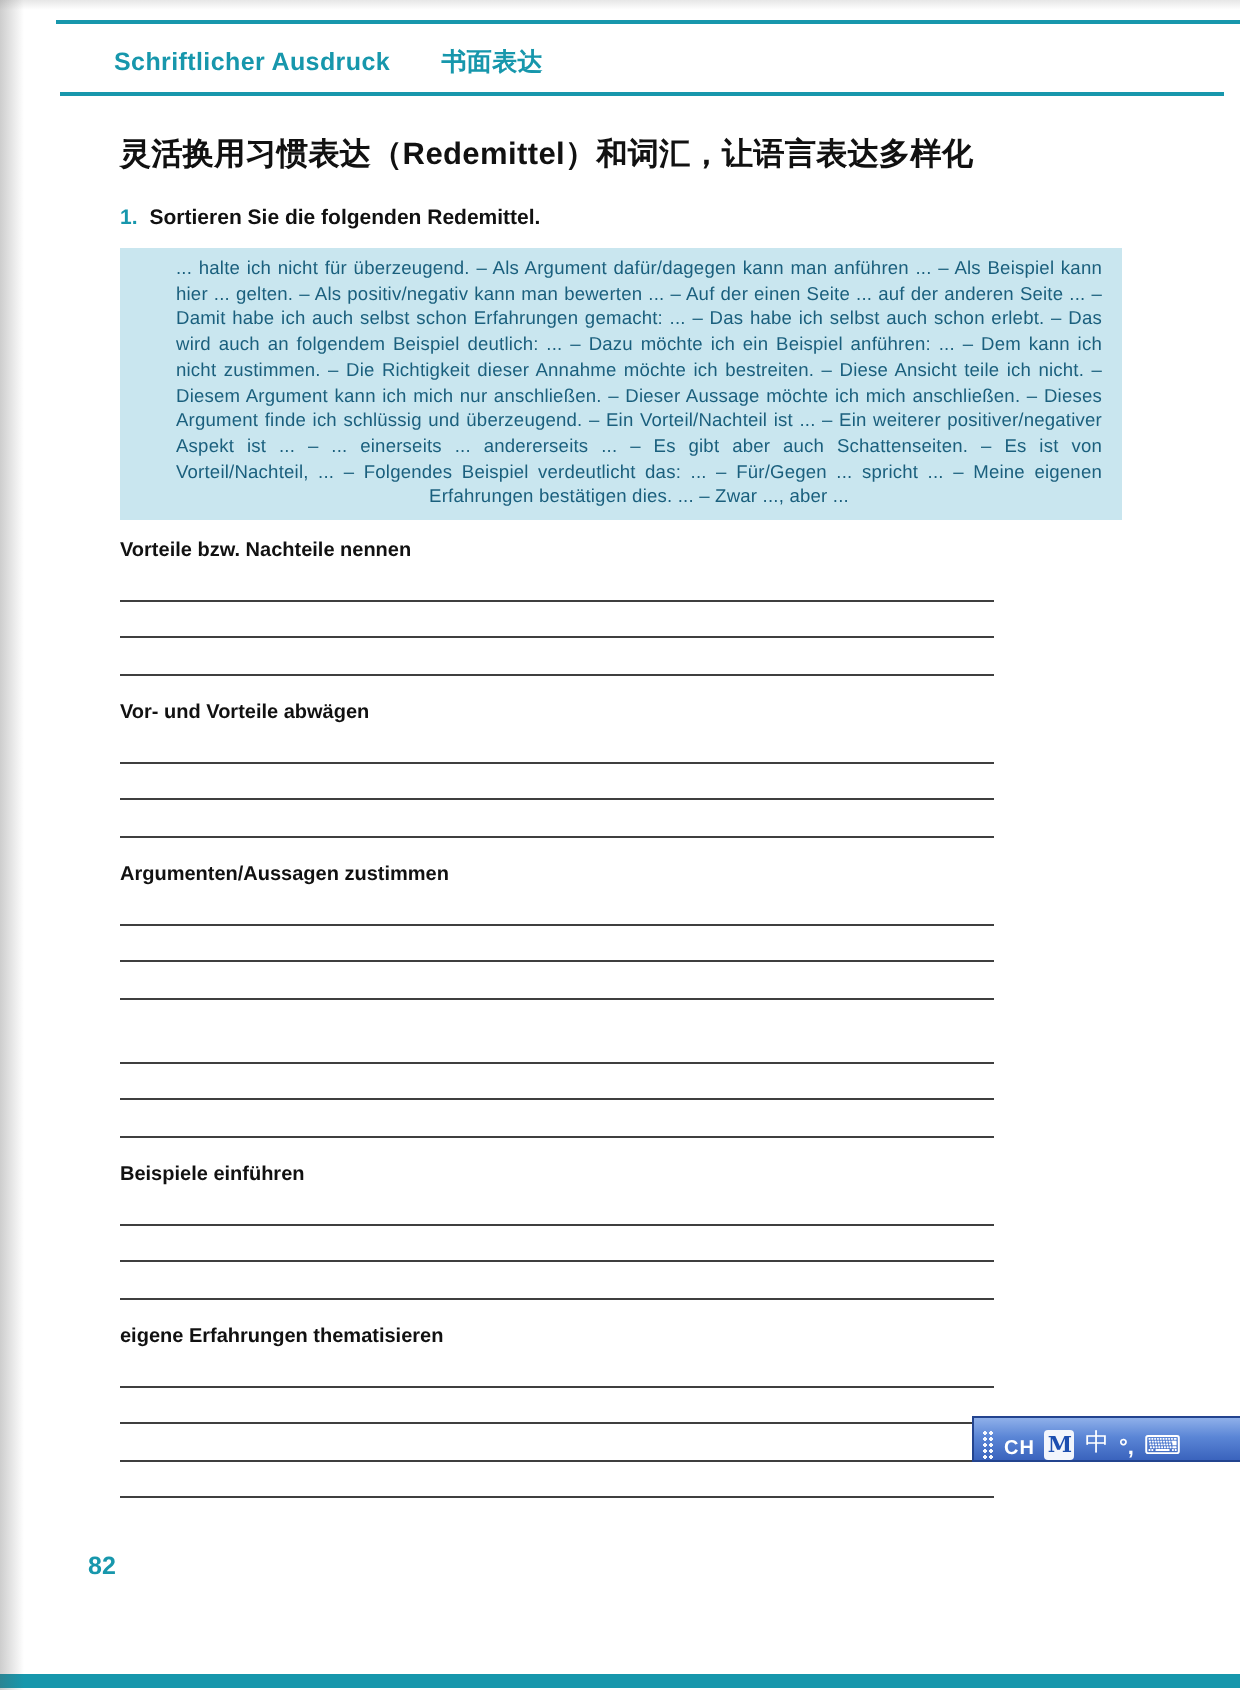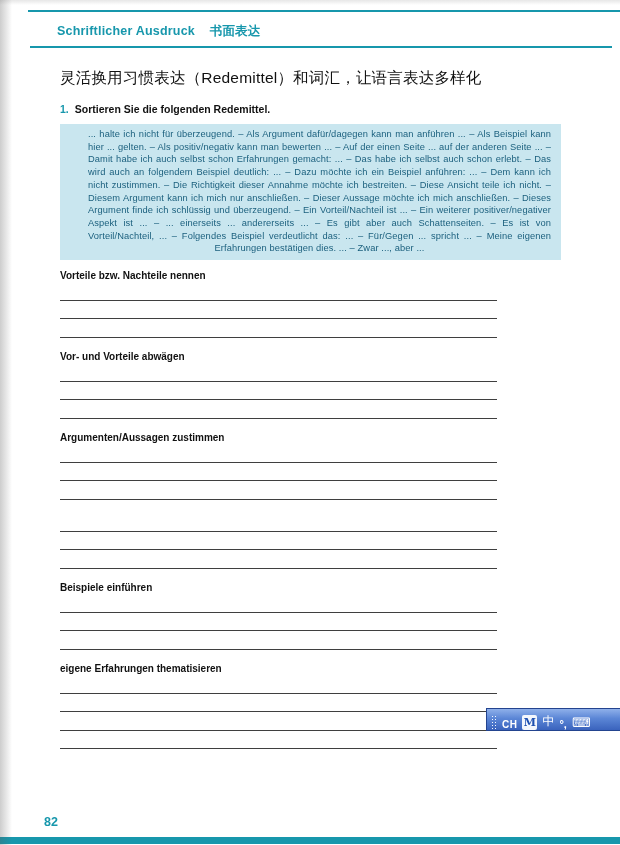--- a/index.html
+++ b/index.html
@@ -35,32 +35,32 @@
   
   .top-rule {
     position: absolute; top: 10px; left: 28px; right: 0; height: 2px;
     background: var(--accent);
   }
   .running-head {
     position: absolute; top: 23px; left: 57px;
     color: var(--accent); font-size: 12.5px; letter-spacing: .2px;
   }
   .running-head .rh-de { font-weight: bold; }
-  .running-head .rh-zh { font-weight: bold; margin-left: 11px; }
+  .running-head .rh-zh { font-weight: bold; margin-left: 22px; }
   .head-rule {
     position: absolute; top: 46px; left: 30px; width: 582px; height: 2px;
     background: var(--accent);
   }
 
   
   .content {
     position: absolute; top: 68px; left: 60px; width: 501px;
   }
   .lesson-title {
-    font-size: 15.5px; font-weight: normal; color: #111;
+    font-size: 15.5px; font-weight: bold; color: #111;
     line-height: 20px; margin-bottom: 15px; letter-spacing: .2px;
   }
   .exercise-line {
     font-size: 10.5px; font-weight: bold; color: #111;
     line-height: 13px; margin-bottom: 8px;
   }
   .exercise-line .ex-num { color: var(--accent); margin-right: 6px; }
 
   .redemittel-box {
     background: var(--box-bg);
@@ -80,21 +80,21 @@
     line-height: 12px; height: 12px;
   }
   .write-lines { width: 437px; }
   .write-line {
     height: 18.5px;
     border-bottom: 1px solid var(--line-color);
   }
 
   
   .page-number {
-    position: absolute; left: 44px; top: 815px;
+    position: absolute; left: 44px; top: 776px;
     color: var(--accent); font-weight: bold; font-size: 12.5px;
   }
   .bottom-band {
     position: absolute; left: 0; right: 0; bottom: 1px; height: 7px;
     background: var(--accent);
   }
 
   
   .language-bar {
     position: absolute; top: 708px; left: 486px; width: 134px; height: 23px;

